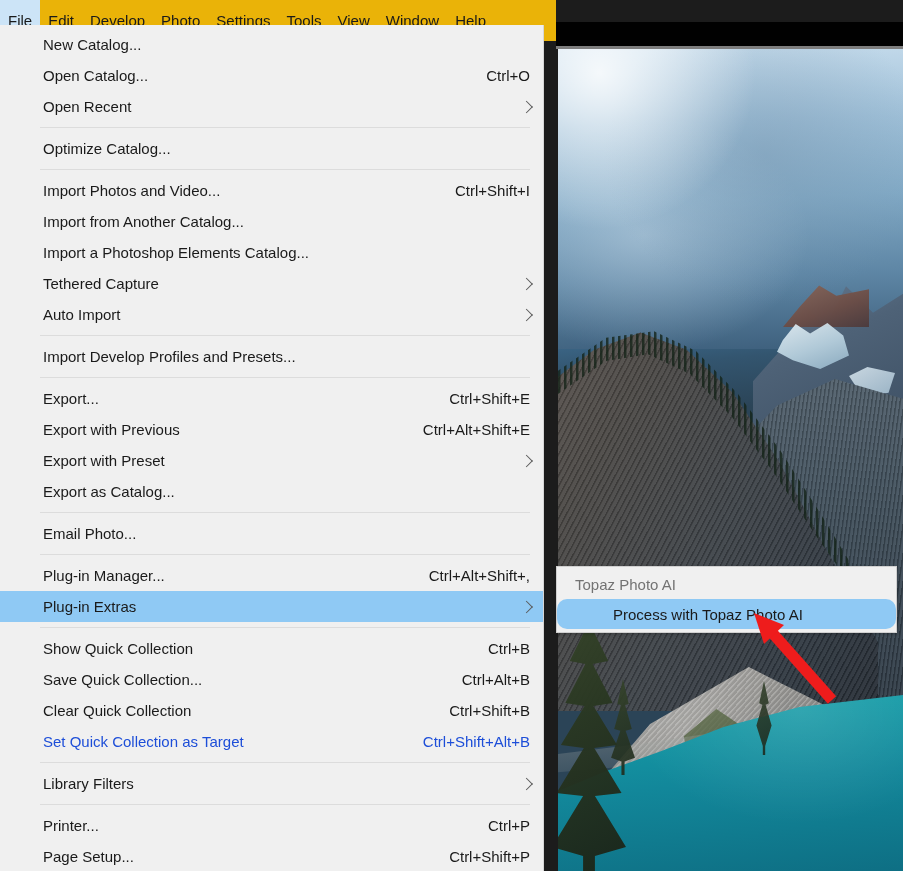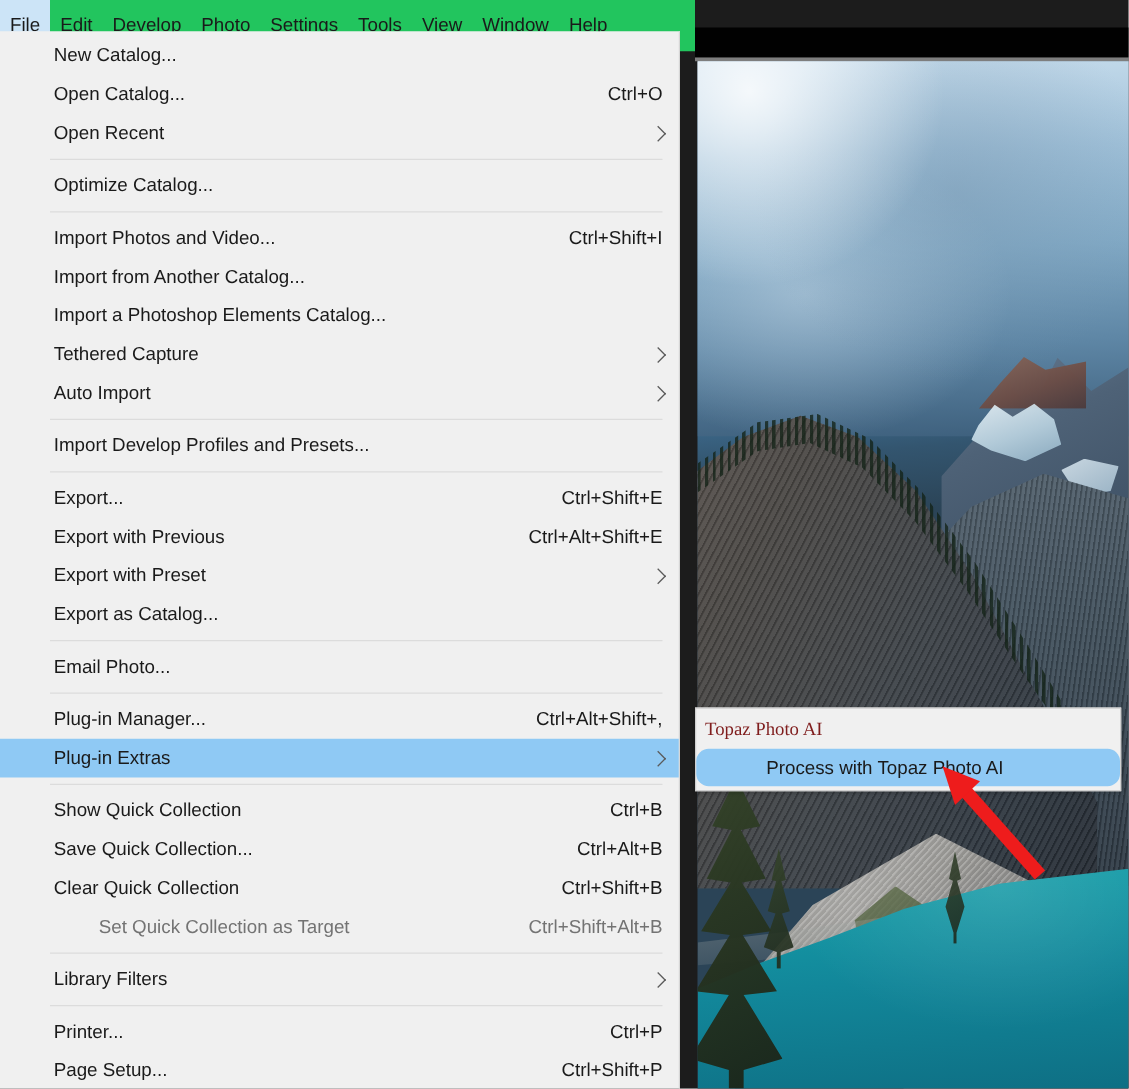--- a/index.html
+++ b/index.html
@@ -162,21 +162,21 @@
   .conifer-3 {
     position: absolute; left: 196px; bottom: 116px; width: 20px; height: 74px;
     background: linear-gradient(150deg, #32412a 0%, #1b261b 100%);
     clip-path: polygon(50% 0%, 74% 30%, 58% 32%, 88% 60%, 56% 88%, 56% 100%, 44% 100%, 44% 88%, 12% 60%, 42% 32%, 26% 30%);
     opacity: .88;
   }
 
   
   .menubar {
     position: absolute; left: 0; top: 0; width: 556px; height: 41px;
-    background: #22c55e;
+    background: #eab308;
     display: flex; align-items: stretch;
     font-size: 15px; color: #1a1a1a;
     z-index: 20;
   }
   .menubar-item {
     padding: 0 8px;
     display: flex; align-items: center;
     white-space: nowrap;
     line-height: 1;
   }
@@ -194,21 +194,21 @@
   .menu-item {
     position: relative;
     height: 31px;
     display: flex; align-items: center;
     padding-left: 43px; padding-right: 13px;
     white-space: nowrap;
   }
   .menu-item .label { flex: 1 1 auto; }
   .menu-item .shortcut { flex: 0 0 auto; color: #1a1a1a; }
   .menu-item.disabled .label,
-  .menu-item.disabled .shortcut { color: #737373; margin-left: 36px; }
+  .menu-item.disabled .shortcut { color: #1d4ed8; }
   .menu-item.highlight { background: #8fc9f4; }
   .menu-sep {
     height: 1px; background: #dcdcdc;
     margin: 5px 13px 5px 40px;
   }
   .arrow-right {
     position: absolute; right: 12px; top: 50%;
     width: 9px; height: 9px;
     transform: translateY(-50%) rotate(45deg);
     border-top: 1.6px solid #5a5a5a;
@@ -226,21 +226,21 @@
     font-size: 15px;
     padding: 2px 0 3px 0;
   }
   .submenu-item {
     height: 30px;
     display: flex; align-items: center;
     padding-left: 56px;
     white-space: nowrap;
     color: #1a1a1a;
   }
-  .submenu-item.header { color: #7f1d1d; padding-left: 7px; font-family: Liberation Serif, serif; }
+  .submenu-item.header { color: #737373; padding-left: 18px; }
   .submenu-item.highlight { background: #8fc9f4; border-radius: 10px; }
 
   
   .red-arrow { position: absolute; left: 740px; top: 600px; z-index: 60; }
 </style>
 </head>
 <body>
 
 <div class="screen">
 

